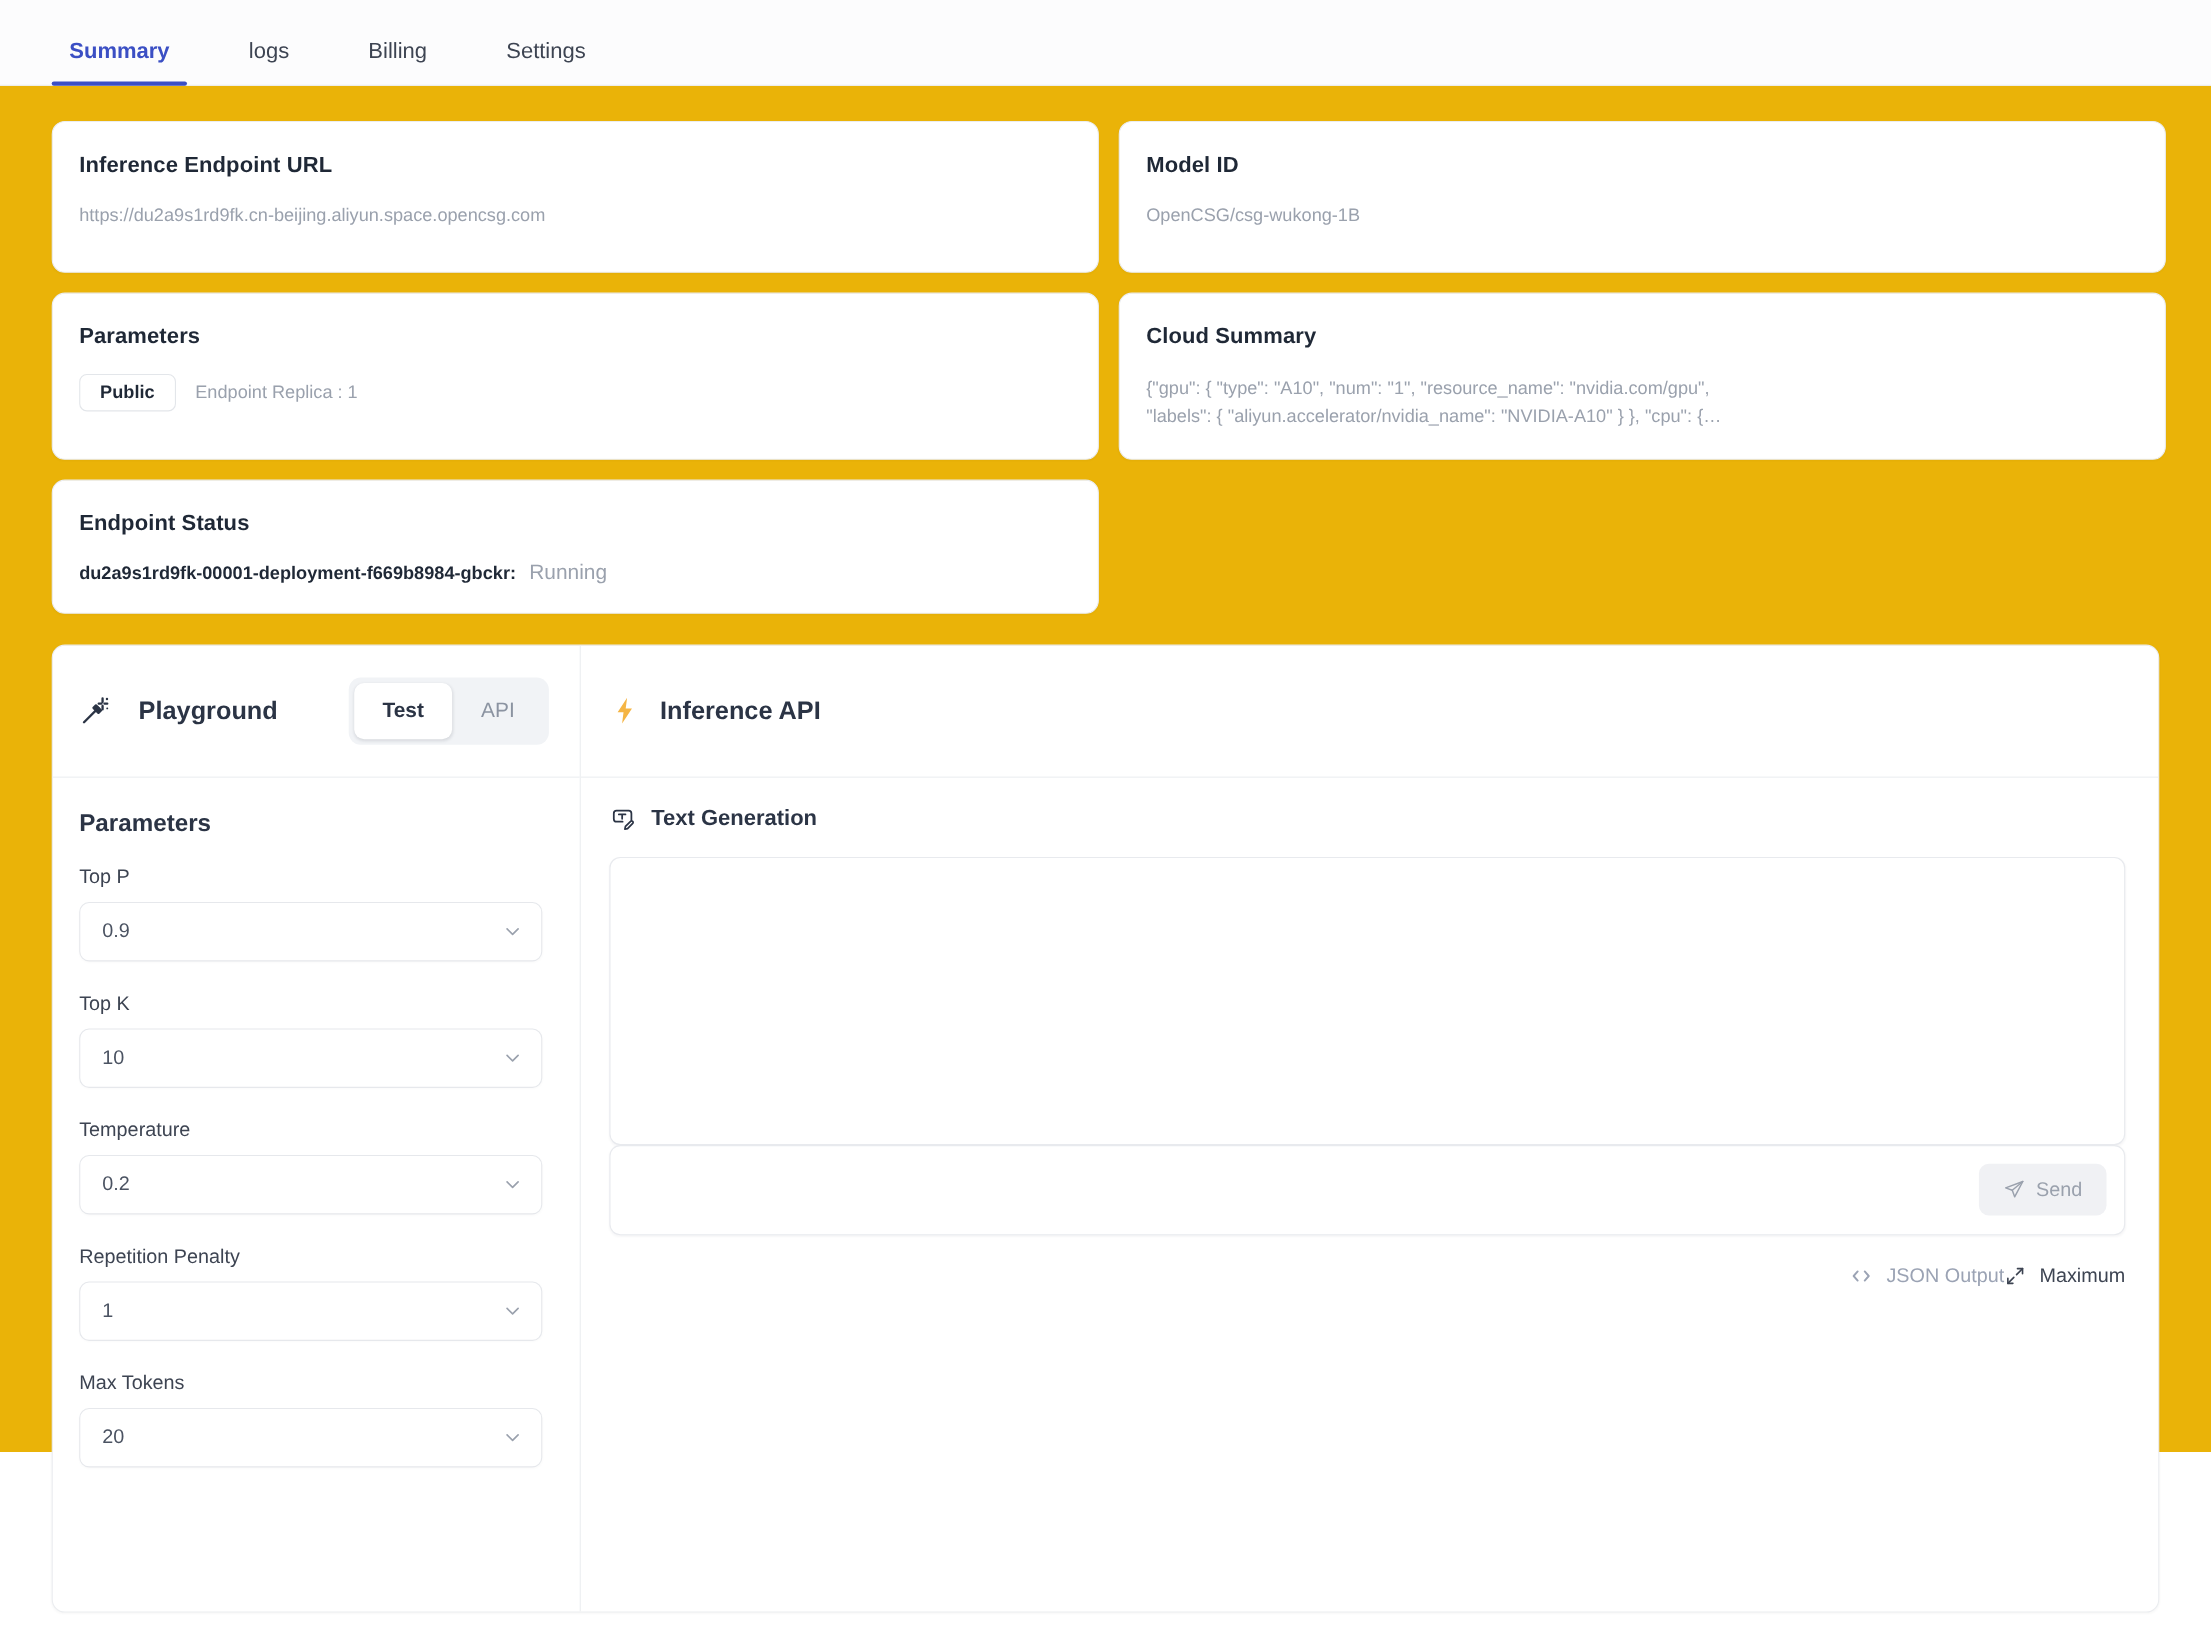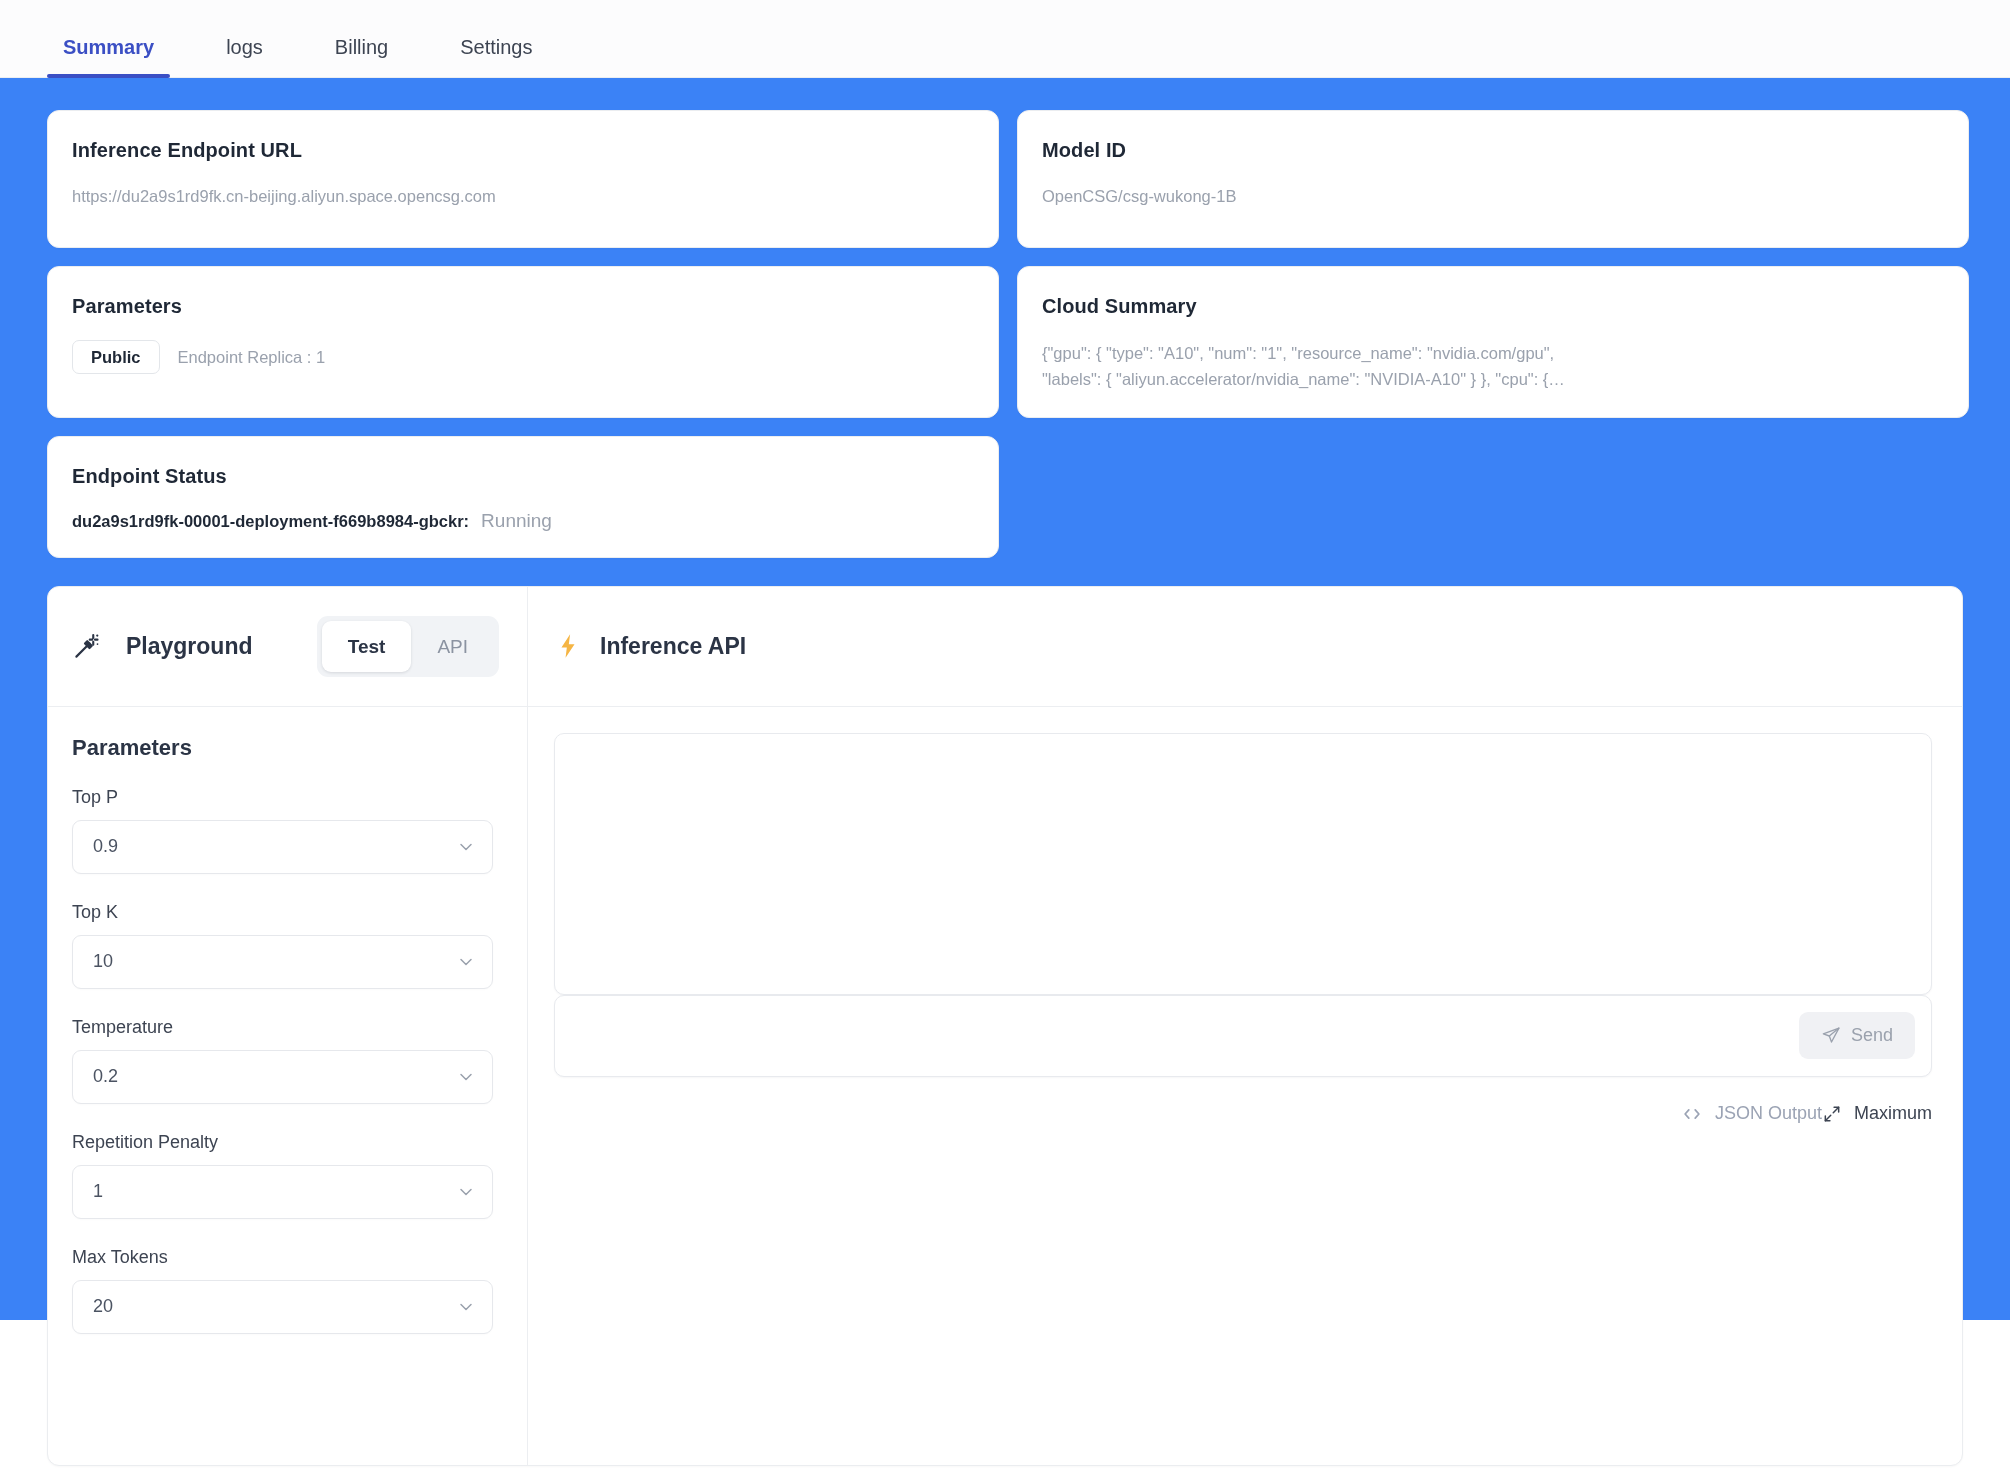--- a/index.html
+++ b/index.html
@@ -4,21 +4,21 @@
 <style>
   * { box-sizing: border-box; margin: 0; padding: 0; }
   html, body {
     width: 2010px;
     height: 1480px;
     background: #ffffff;
     font-family: "Liberation Sans", sans-serif;
     color: #2b3445;
     -webkit-font-smoothing: antialiased;
   }
-  .page { width: 2010px; height: 1320px; position: relative; background: #3b82f6; }
+  .page { width: 2010px; height: 1320px; position: relative; background: #eab308; }
 
   
   .tabbar {
     height: 78px;
     background: #fcfcfd;
     border-bottom: 1px solid #eceef1;
     display: flex;
     align-items: flex-end;
     padding-left: 47px;
     gap: 0px;
@@ -394,20 +394,30 @@
       <div class="api-head">
         <span>
           <svg class="bolt-icon" viewBox="0 0 24 24" fill="#f5b544">
               <path d="M13.8 2 6.4 13.2h4.6L9.9 22l7.7-11.6h-4.9z"></path>
             </svg>
         </span>
         <span class="api-title">Inference API</span>
       </div>
 
       <div class="gen-body">
+        <div class="gen-head">
+          <span>
+            <svg class="tg-icon" viewBox="0 0 24 24" fill="none" stroke="#2b3445" stroke-width="1.6" stroke-linecap="round" stroke-linejoin="round">
+              <path d="M20 12.5V6.5a2.5 2.5 0 0 0-2.5-2.5h-11A2.5 2.5 0 0 0 4 6.5v5A2.5 2.5 0 0 0 6.5 14H12"></path>
+              <path d="M8.6 7.4h6M11.6 7.4v4"></path>
+              <path d="M19.3 13.6 14.6 18.3l-.5 2.4 2.4-.5 4.7-4.7a1.2 1.2 0 0 0 0-1.7l-.2-.2a1.2 1.2 0 0 0-1.7 0z"></path>
+            </svg>
+          </span>
+          <span class="gen-title">Text Generation</span>
+        </div>
 
         <div class="output-area"></div>
 
         <div class="input-row">
           <input class="prompt-input" type="text" placeholder="" style="">
           <button class="send-btn">
             <span>
               <svg class="send-icon" viewBox="0 0 24 24" fill="none" stroke="#9aa1ad" stroke-width="1.6" stroke-linecap="round" stroke-linejoin="round">
                 <path d="M21.5 2.5 2.8 9.4l7.2 2.6 2.6 7.2z"></path>
                 <path d="M10 12 21.5 2.5"></path>

